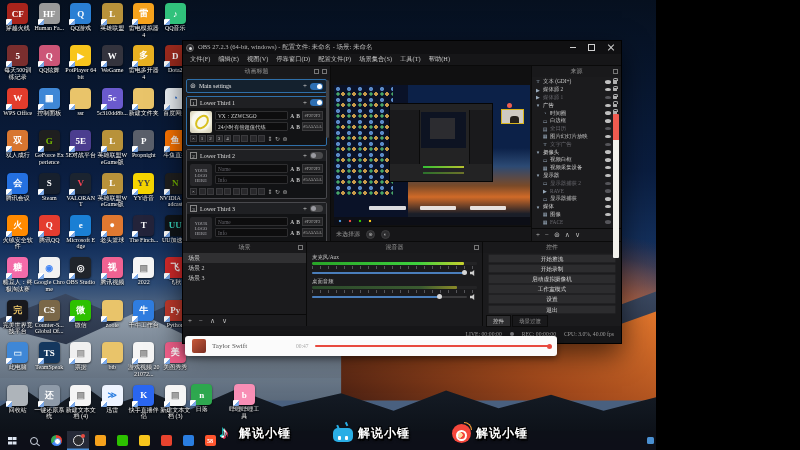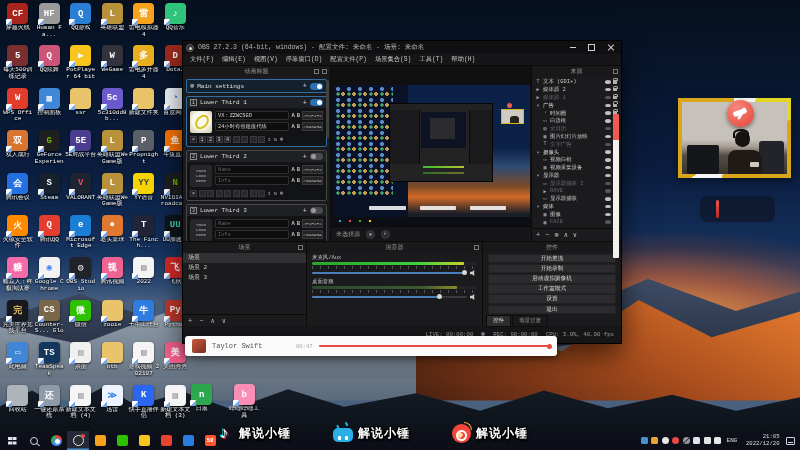--- a/index.html
+++ b/index.html
@@ -1,18 +1,18 @@
 <!DOCTYPE html>
 <html><head>
 <meta charset="utf-8">
 <style>
   html,body{margin:0;padding:0;background:#000}
   *{box-sizing:border-box}
-  .screen{position:relative;width:800px;height:450px;overflow:hidden;background:#8b5cf6;
-    font-family:Liberation Mono, monospace}
+  .screen{position:relative;width:656px;height:450px;overflow:hidden;background:#8b5cf6;
+    font-family:Liberation Serif, serif}
   .abs{position:absolute}
   
   .wp-sky{inset:0;background:linear-gradient(180deg,#06101f 0%,#0a1d3f 38%,#14305c 55%,#2c4a74 63%,#49607f 67%)}
   .wp-glow{left:52%;top:52%;width:50%;height:34%;
     background:radial-gradient(ellipse at 62% 62%,rgba(255,160,60,.95),rgba(225,95,35,.6) 38%,rgba(150,60,25,.25) 60%,transparent 75%)}
   .wp-mtn-far{left:0;top:60%;width:100%;height:24%;background:linear-gradient(180deg,#41506a,#20293a);
     clip-path:polygon(0 45%,10% 22%,20% 48%,33% 12%,45% 52%,57% 18%,69% 46%,81% 8%,92% 38%,100% 20%,100% 100%,0 100%)}
   .wp-snow{left:0;top:65%;width:72%;height:24%;background:linear-gradient(180deg,#a8b4c0,#5c6a7a);opacity:.92;
     clip-path:polygon(0 32%,14% 48%,29% 18%,47% 56%,60% 30%,76% 62%,100% 48%,100% 100%,0 100%)}
   .wp-sunmtn{right:0;top:63%;width:48%;height:26%;

